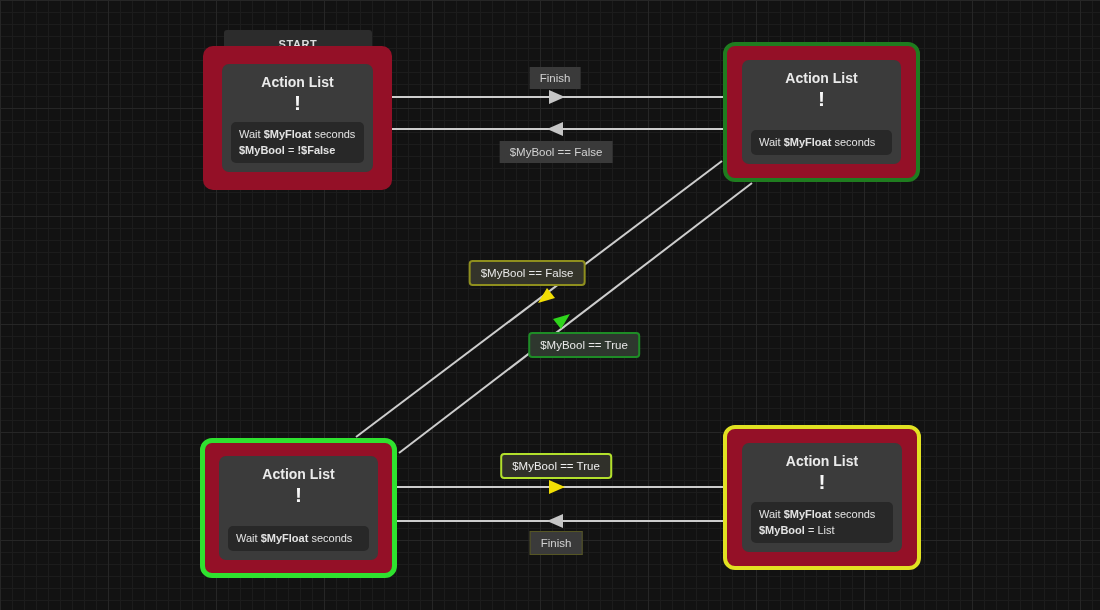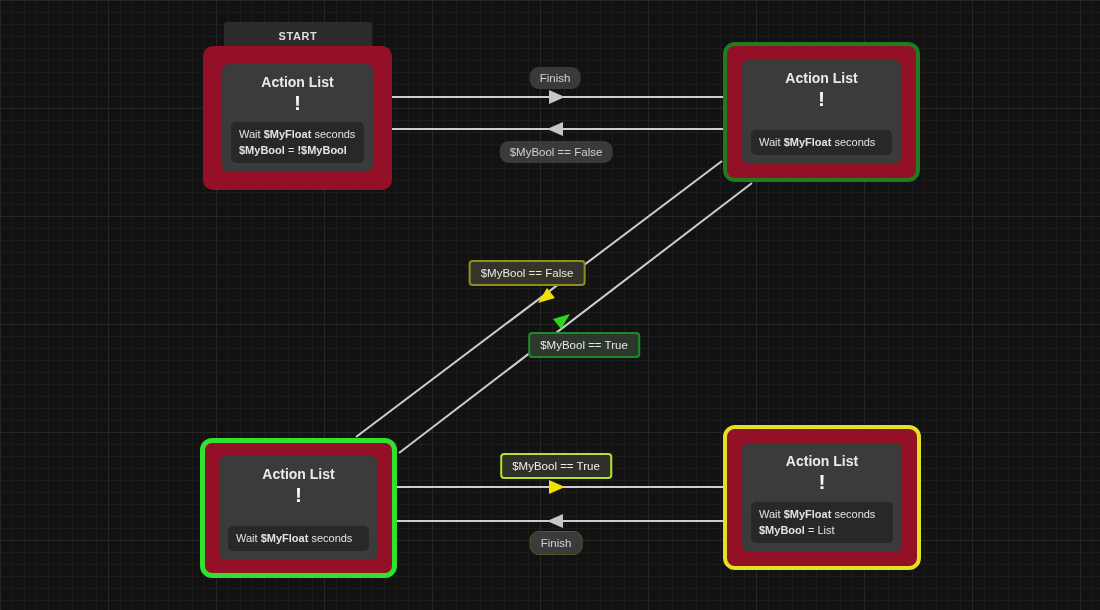--- a/index.html
+++ b/index.html
@@ -12,21 +12,21 @@
       linear-gradient(90deg,#262626 1px, transparent 1px),
       linear-gradient(#1c1c1c 1px, transparent 1px),
       linear-gradient(90deg,#1c1c1c 1px, transparent 1px);
     background-size:108px 108px,108px 108px,12px 12px,12px 12px;
     font-family:"Liberation Sans", sans-serif;
   }
   svg.edges{position:absolute;left:0;top:0;z-index:2;}
   .edge-line{stroke:#cdcdcd;stroke-width:2;}
   
   .start-tab{
-    position:absolute;left:224px;top:22px;width:148px;height:28px;z-index:3;
+    position:absolute;left:224px;top:30px;width:148px;height:28px;z-index:3;
     background:#2c2c2c;border-radius:3px;
     display:flex;align-items:center;justify-content:center;
     color:#dedede;font-size:11px;font-weight:bold;letter-spacing:.6px;
   }
   
   .node{position:absolute;z-index:4;background:#941027;border-radius:10px;}
   .node .panel{
     width:100%;height:100%;background:#3b3b3b;border-radius:7px;
     display:flex;flex-direction:column;align-items:center;
     padding:8px 9px 9px 9px;
@@ -39,21 +39,21 @@
   }
   .action-line{white-space:nowrap;}
   .seg-b{font-weight:bold;}
   #node-start{left:203px;top:46px;width:189px;height:144px;padding:18px 19px;}
   #node-top-right{left:723px;top:42px;width:197px;height:140px;border:4px solid #1f7c1f;border-radius:12px;padding:14px 15px;}
   #node-bottom-left{left:200px;top:438px;width:197px;height:140px;border:5px solid #2fe22f;border-radius:12px;padding:13px 14px;}
   #node-bottom-right{left:723px;top:425px;width:198px;height:145px;border:4px solid #e2e222;border-radius:12px;padding:14px 15px;}
   
   .edge-label{
     position:absolute;z-index:6;transform:translate(-50%,-50%);
-    font-size:11.5px;padding:5px 10px;border-radius:9px;white-space:nowrap;
+    font-size:11.5px;padding:5px 10px;border-radius:0;white-space:nowrap;
     background:#3a3a3a;color:#d2d2d2;
   }
   .edge-label.olive{background:#34342a;border:2px solid #8f8f1e;color:#e8e8e8;border-radius:4px;}
   .edge-label.green{background:#2e372e;border:2px solid #1e8c26;color:#e8e8e8;border-radius:4px;}
   .edge-label.lime{background:#30302a;border:2px solid #b2e02c;color:#efefef;border-radius:4px;}
   .edge-label.dim-olive{border:1px solid #565624;}
   #lbl-finish-top{left:555px;top:78px;}
   #lbl-false-top{left:556px;top:152px;}
   #lbl-false-olive{left:527px;top:273px;}
   #lbl-true-green{left:584px;top:345px;}
@@ -84,21 +84,21 @@
   <div class="start-tab">
     <span>START</span>
   </div>
 
   <div class="node" id="node-start">
     <div class="panel">
       <div class="node-title">Action List</div>
       <div class="node-icon">!</div>
       <div class="action-box">
         <div class="action-line"><span class="seg-n">Wait </span><span class="seg-b">$MyFloat</span><span class="seg-n"> seconds</span></div>
-        <div class="action-line"><span class="seg-b">$MyBool</span><span class="seg-n"> = </span><span class="seg-b">!$MyBool</span></div>
+        <div class="action-line"><span class="seg-b">$MyBool</span><span class="seg-n"> = </span><span class="seg-b">!$False</span></div>
       </div>
     </div>
   </div>
 
   <div class="node" id="node-top-right">
     <div class="panel">
       <div class="node-title">Action List</div>
       <div class="node-icon">!</div>
       <div class="action-box">
         <div class="action-line"><span class="seg-n">Wait </span><span class="seg-b">$MyFloat</span><span class="seg-n"> seconds</span></div>

